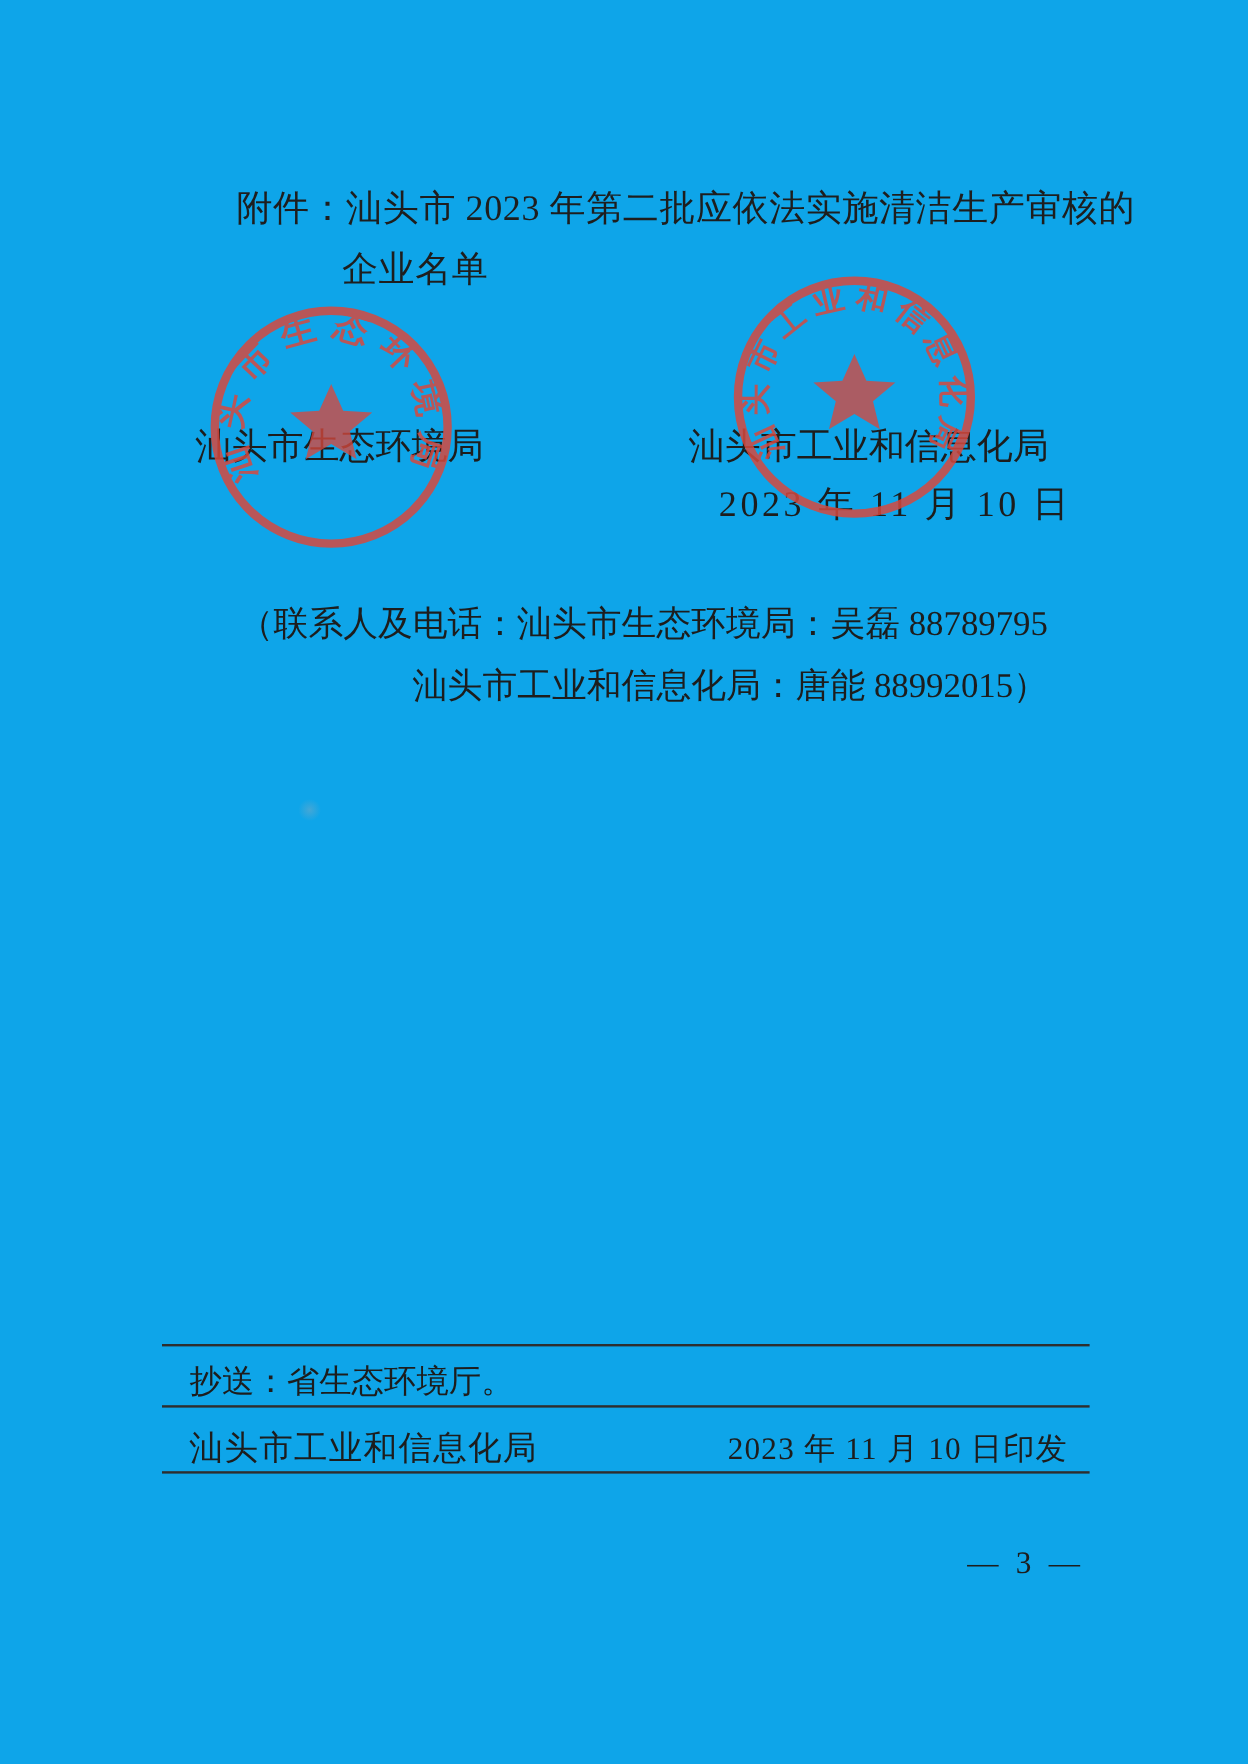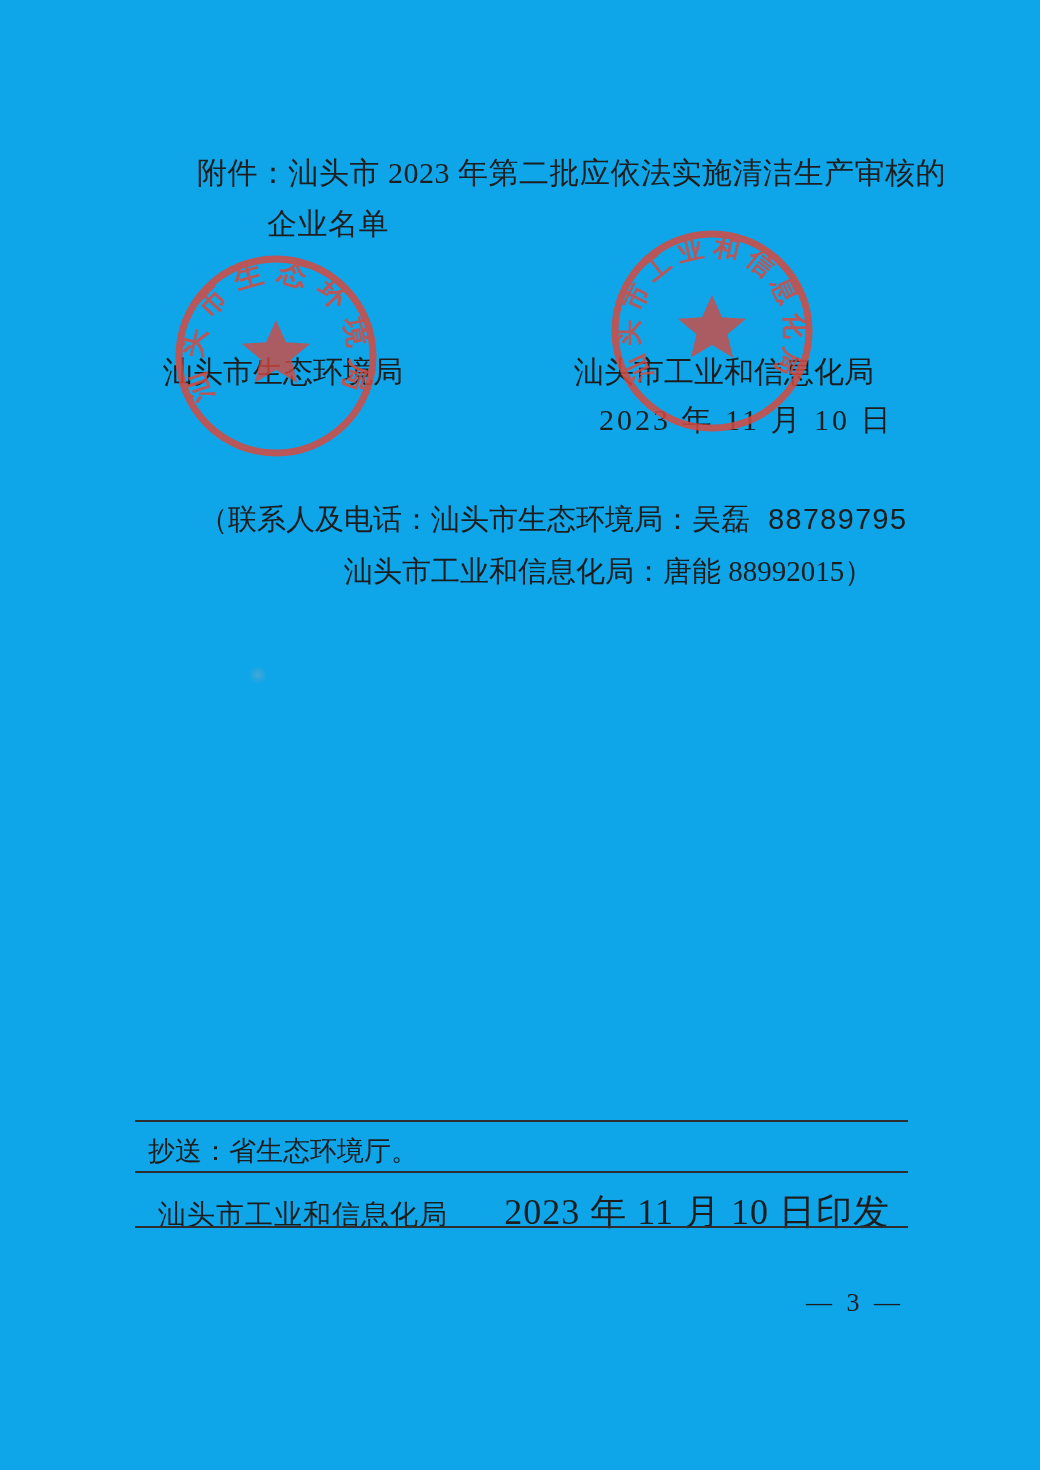--- a/index.html
+++ b/index.html
@@ -20,41 +20,41 @@
 
   
   .title-line {
     font-size: 30px;
     letter-spacing: 0.5px;
     color: #1e1e1e;
     white-space: nowrap;
     z-index: 1;
   }
   .title-line1 { left: 197px; top: 153px; }
-  .title-line2 { left: 267px; top: 204px; }
+  .title-line2 { left: 285px; top: 204px; }
 
   
   .sig-text {
     font-size: 30px;
     color: #1d1d1d;
     white-space: nowrap;
     z-index: 1;
   }
   .sig-left  { left: 163px; top: 352px; }
   .sig-right { left: 574px; top: 352px; }
   .sig-date  { left: 599px; top: 400px; letter-spacing: 3px; }
 
   
   .contact-line {
     font-size: 29px;
     color: #1d1d1d;
     white-space: nowrap;
     z-index: 1;
   }
-  .contact-1 { left: 199px; top: 500px; font-family: Liberation Mono, monospace; }
+  .contact-1 { left: 199px; top: 500px; }
   .contact-2 { left: 344px; top: 552px; }
 
   
   .seal {
     z-index: 2;
     opacity: 0.84;
   }
   .seal-left  { left: 170px; top: 250px; }
   .seal-right { left: 606px; top: 225px; }
   .seal text {
@@ -77,42 +77,42 @@
     width: 773px;
     height: 2px;
     background: #2e2e2e;
     z-index: 1;
   }
   .rule-1 { top: 1120px; }
   .rule-2 { top: 1171px; }
   .rule-3 { top: 1226px; }
 
   .cc-line {
-    left: 148px; top: 1133px;
+    left: 158px; top: 1133px;
     font-size: 27px;
     color: #1d1d1d;
     white-space: nowrap;
     z-index: 1;
   }
   .footer-row {
     left: 158px; top: 1188px;
     width: 732px;
     display: flex;
     justify-content: space-between;
     align-items: baseline;
     z-index: 1;
   }
   .footer-issuer {
     font-size: 28px;
     color: #1d1d1d;
     white-space: nowrap;
     letter-spacing: 1px;
   }
   .footer-date {
-    font-size: 36px;
+    font-size: 26px;
     color: #1d1d1d;
     white-space: nowrap;
     letter-spacing: 1px;
   }
 
   .page-number {
     left: 795px; top: 1288px;
     width: 120px;
     text-align: center;
     font-size: 26px;

